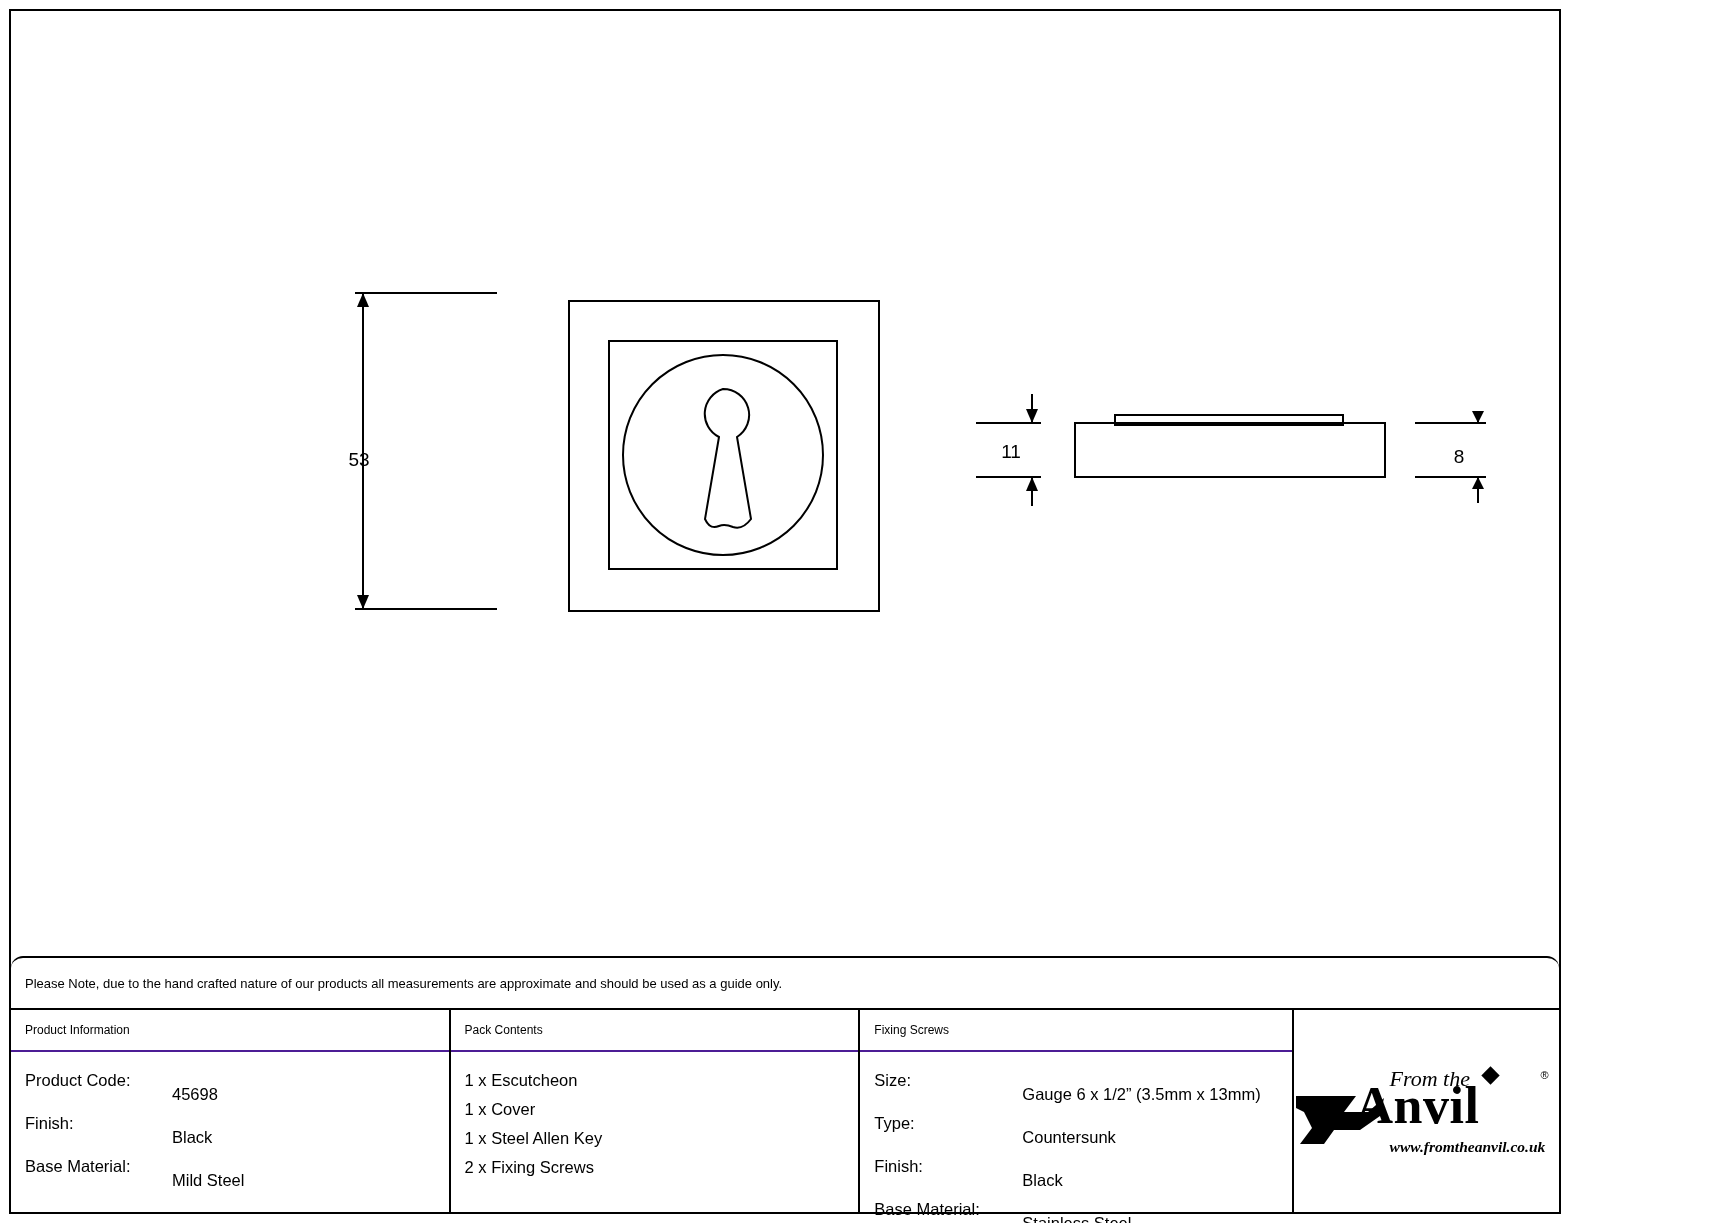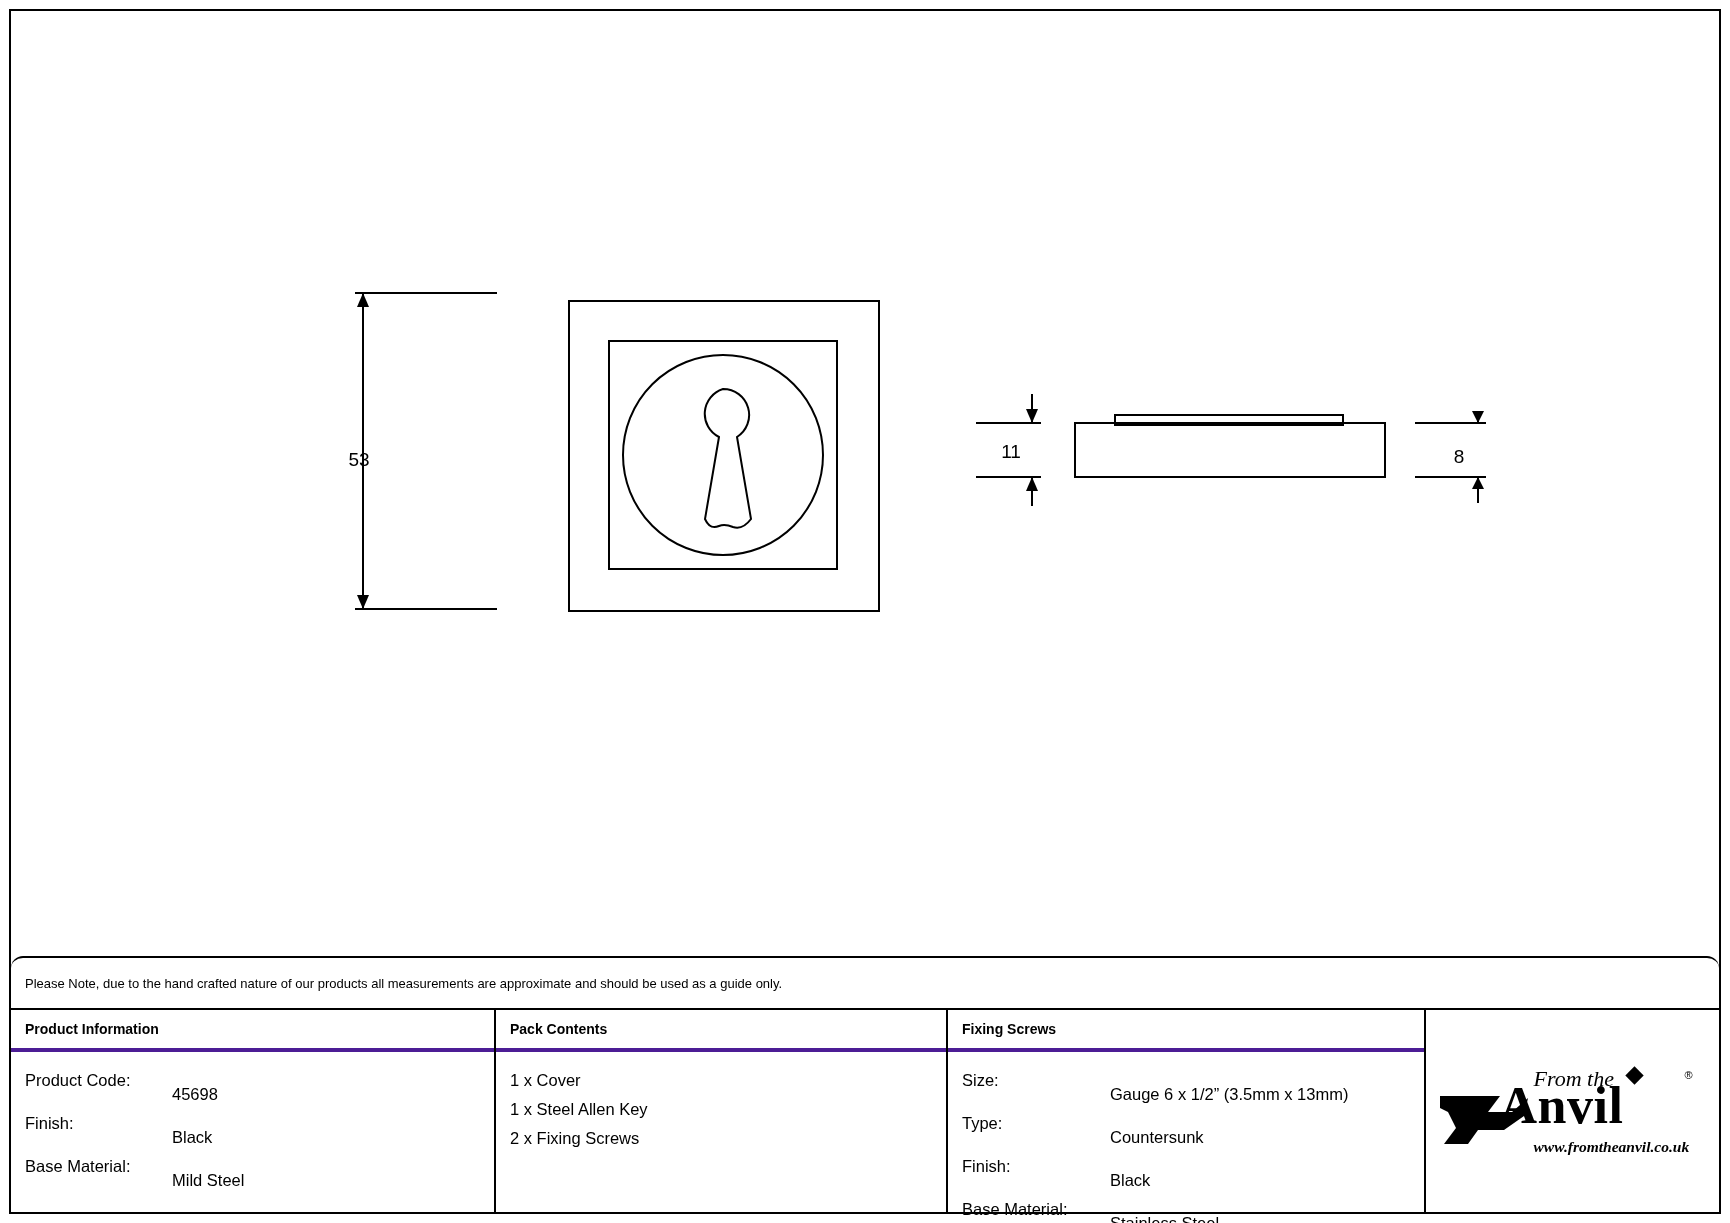--- a/index.html
+++ b/index.html
@@ -9,21 +9,21 @@
   }
   body {
     width: 1730px; height: 1223px;
     font-family: "Liberation Sans", sans-serif;
     color: #000;
     position: relative;
   }
   .sheet {
     position: absolute;
     left: 9px; top: 9px;
-    width: 1712px; height: 1205px;
+    width: 1552px; height: 1205px;
     border: 2px solid #000;
     background: #fff;
   }
   
   .drawing {
     position: absolute;
     left: 0; top: 0;
     width: 100%; height: 945px;
   }
   .drawing svg { display: block; }
@@ -56,26 +56,25 @@
     border-right: 2px solid #000;
   }
   .col:last-child { border-right: none; }
   .col-product { width: 485px; }
   .col-pack    { width: 452px; }
   .col-screws  { width: 478px; }
   .col-logo    { width: 293px; }
 
   .col-head {
     height: 42px;
-    border-bottom: 4px solid #4c1d95;
+    border-bottom: 2px solid #4c1d95;
     display: flex;
     align-items: center;
     padding-left: 14px;
-    font-size: 14px;
-    font-weight: bold;
+    font-size: 12px;
   }
   .col-body {
     padding: 14px 0 0 14px;
     font-size: 16.5px;
   }
   .kv {
     display: flex;
     line-height: 29px;
   }
   .kv .k { width: 0; }
@@ -212,20 +211,21 @@
         <div class="kv">
           <span class="k">Base Material:</span>
           <span class="v">Mild Steel</span>
         </div>
       </div>
     </div>
 
     <div class="col col-pack">
       <div class="col-head">Pack Contents</div>
       <div class="col-body">
+        <div class="list-line">1 x Escutcheon</div>
         <div class="list-line">1 x Cover</div>
         <div class="list-line">1 x Steel Allen Key</div>
         <div class="list-line">2 x Fixing Screws</div>
       </div>
     </div>
 
     <div class="col col-screws">
       <div class="col-head">Fixing Screws</div>
       <div class="col-body">
         <div class="kv">

